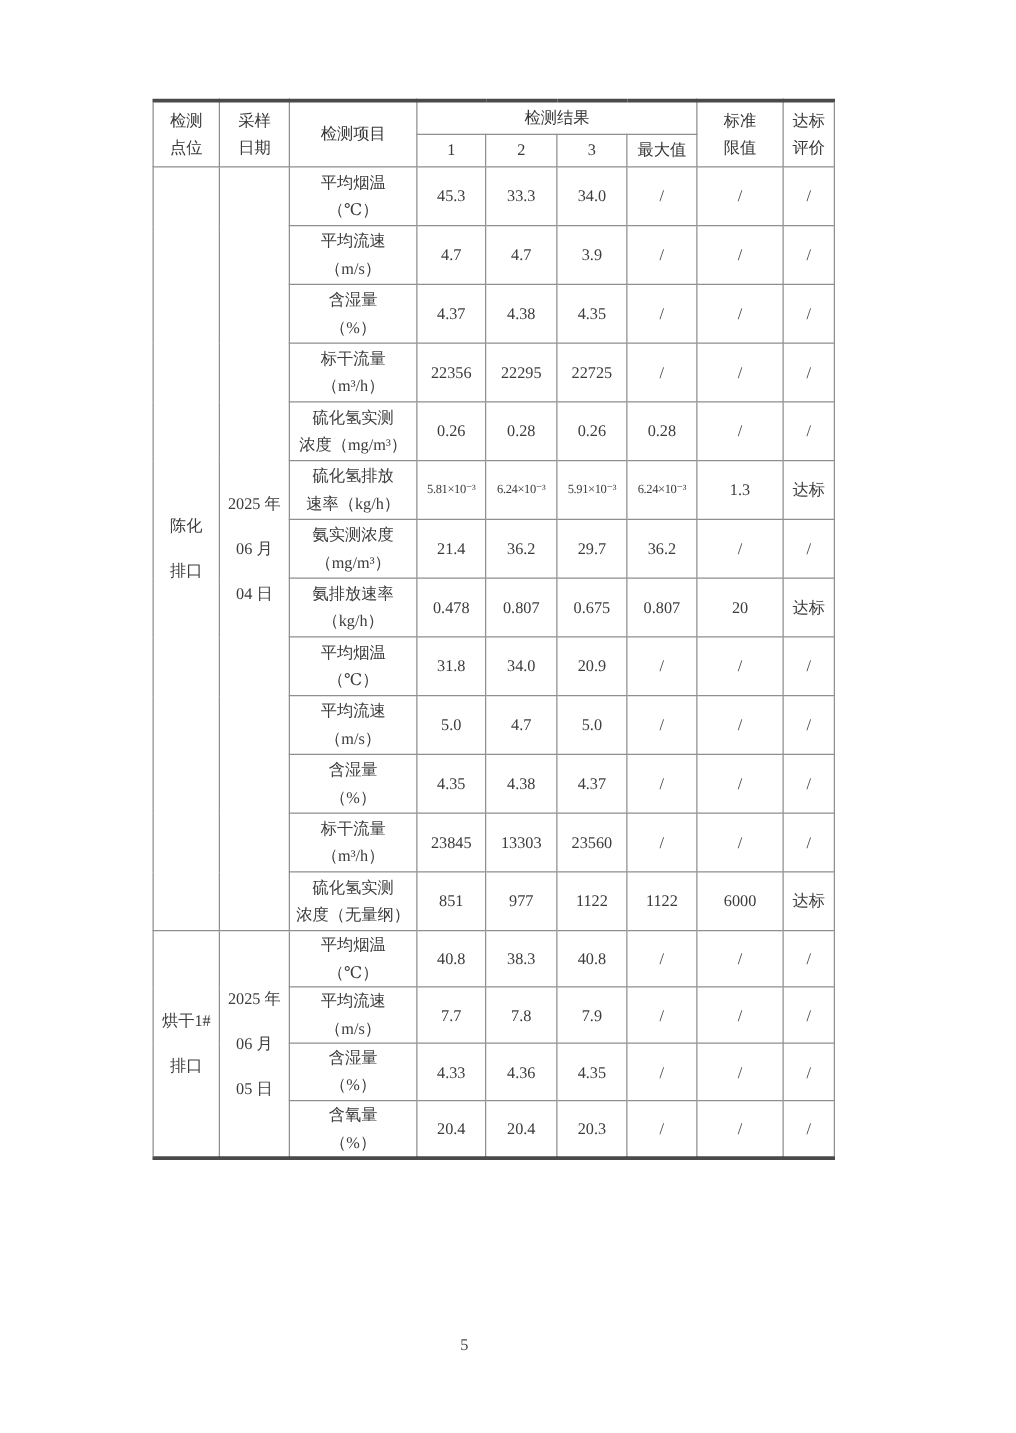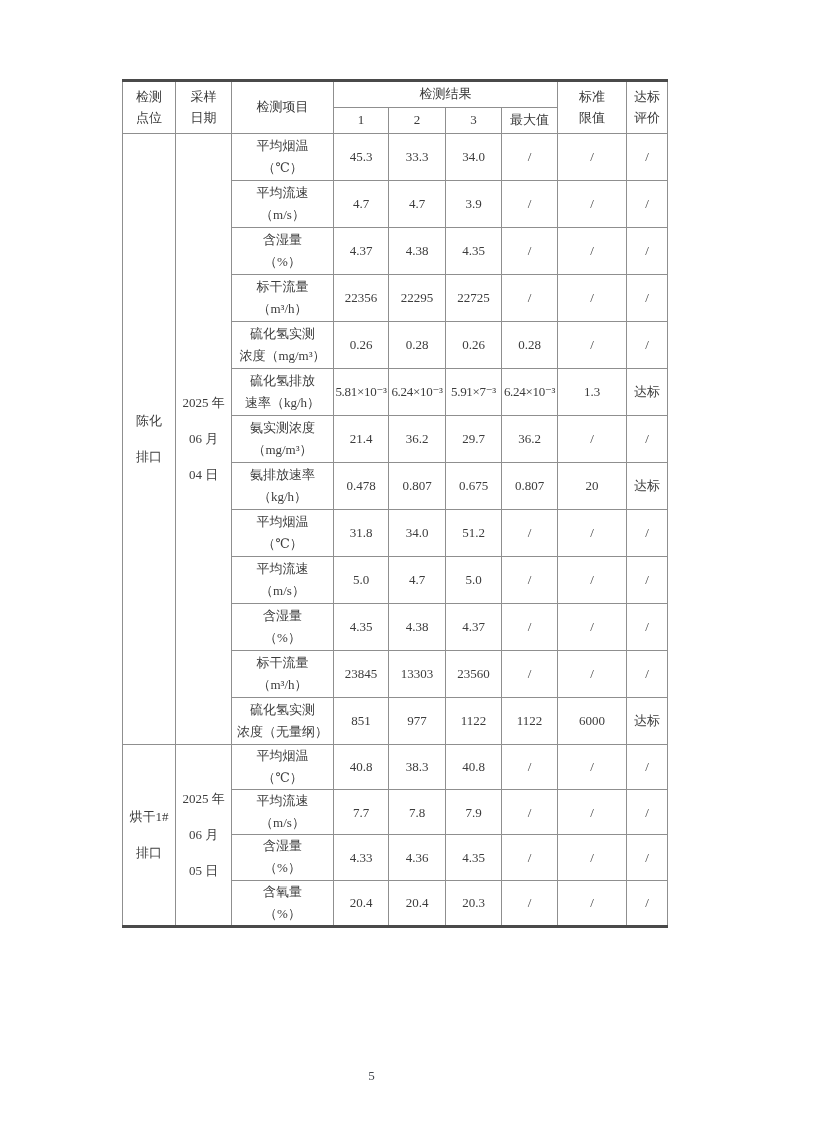--- a/index.html
+++ b/index.html
@@ -32,21 +32,21 @@
     overflow:hidden;
   }
   thead th { font-weight:bold; line-height:1.55; color:#383838; }
   thead tr.h1 th { height:27px; }
   thead tr.h2 th { height:26px; }
   tbody td { line-height:1.65; }
   tbody tr.sec1 td { height:47px; }
   tbody tr.sec2 td { height:42px; }
   td.point-cell, td.date-cell { line-height:2.75; }
   td.item-cell { line-height:1.7;margin-top:40px; }
-  td.value-cell.sci { font-size:13px; letter-spacing:-0.3px; padding:0;text-align:center; }
+  td.value-cell.sci { font-size:10px; letter-spacing:-0.3px; padding:0;text-align:center; }
   .footer {
     position:absolute;
     left:0; right:0; top:1068px;
     text-align:center;
     font-size:13px;
     color:#44484f;
   }
 </style>
 </head>
 <body>
@@ -139,21 +139,21 @@
           <td class="value-cell">0.26</td>
           <td class="value-cell">0.28</td>
           <td class="limit-cell">/</td>
           <td class="eval-cell">/</td>
         </tr>
         <tr class="sec1">
           <td class="item-cell">硫化氢排放
 速率（kg/h）</td>
           <td class="value-cell sci">5.81×10⁻³</td>
           <td class="value-cell sci">6.24×10⁻³</td>
-          <td class="value-cell sci">5.91×7⁻³</td>
+          <td class="value-cell sci">5.91×10⁻³</td>
           <td class="value-cell sci">6.24×10⁻³</td>
           <td class="limit-cell">1.3</td>
           <td class="eval-cell">达标</td>
         </tr>
         <tr class="sec1">
           <td class="item-cell">氨实测浓度
 （mg/m³）</td>
           <td class="value-cell">21.4</td>
           <td class="value-cell">36.2</td>
           <td class="value-cell">29.7</td>
@@ -169,21 +169,21 @@
           <td class="value-cell">0.675</td>
           <td class="value-cell">0.807</td>
           <td class="limit-cell">20</td>
           <td class="eval-cell">达标</td>
         </tr>
         <tr class="sec1">
           <td class="item-cell">平均烟温
 （℃）</td>
           <td class="value-cell">31.8</td>
           <td class="value-cell">34.0</td>
-          <td class="value-cell">51.2</td>
+          <td class="value-cell">20.9</td>
           <td class="value-cell">/</td>
           <td class="limit-cell">/</td>
           <td class="eval-cell">/</td>
         </tr>
         <tr class="sec1">
           <td class="item-cell">平均流速
 （m/s）</td>
           <td class="value-cell">5.0</td>
           <td class="value-cell">4.7</td>
           <td class="value-cell">5.0</td>

